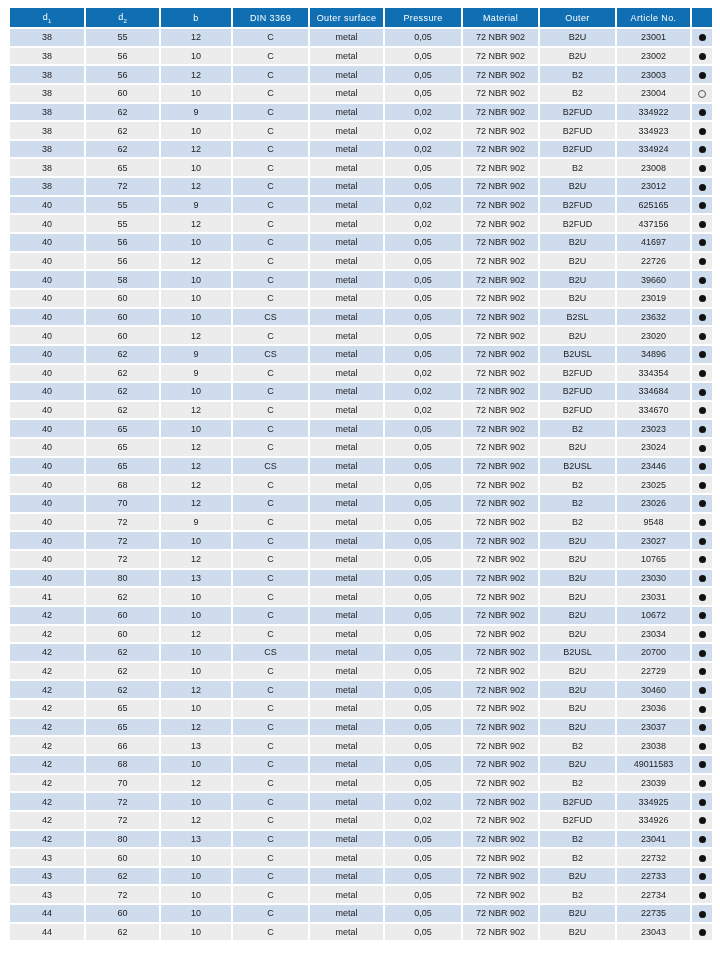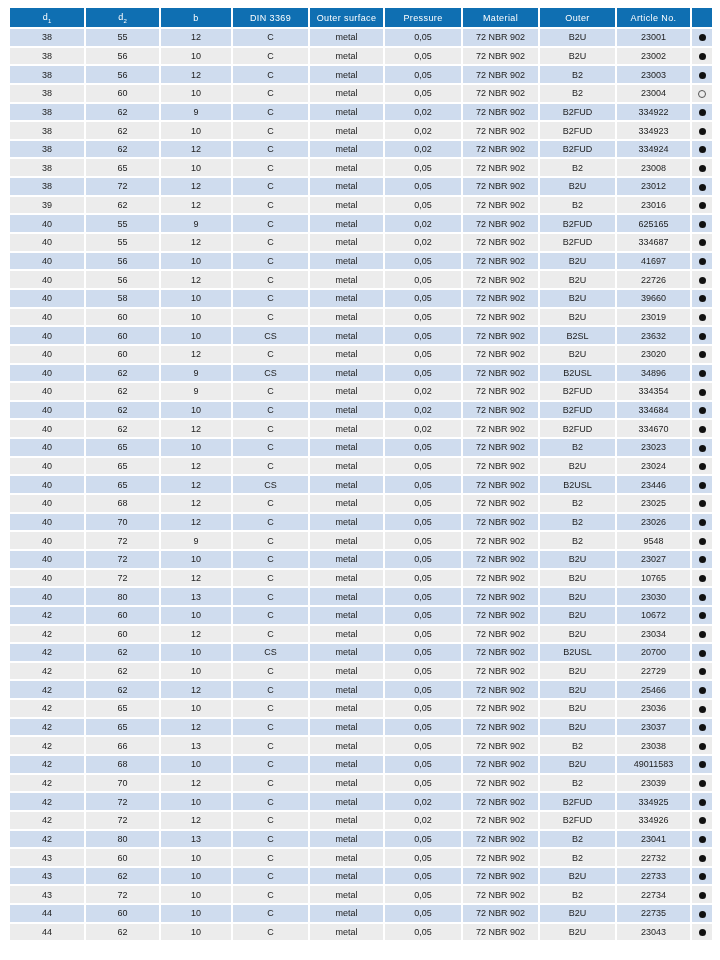--- a/index.html
+++ b/index.html
@@ -183,32 +183,20 @@
     <td>72</td>
     <td>12</td>
     <td>C</td>
     <td>metal</td>
     <td>0,05</td>
     <td>72 NBR 902</td>
     <td>B2U</td>
     <td>23012</td>
     <td class="dot-cell"><span class="dot filled"></span></td>
   </tr>
-        <tr class="alt-gray">
-    <td>39</td>
-    <td>62</td>
-    <td>12</td>
-    <td>C</td>
-    <td>metal</td>
-    <td>0,05</td>
-    <td>72 NBR 902</td>
-    <td>B2</td>
-    <td>23016</td>
-    <td class="dot-cell"><span class="dot filled"></span></td>
-  </tr>
         <tr class="alt-blue">
     <td>40</td>
     <td>55</td>
     <td>9</td>
     <td>C</td>
     <td>metal</td>
     <td>0,02</td>
     <td>72 NBR 902</td>
     <td>B2FUD</td>
     <td>625165</td>
@@ -216,21 +204,21 @@
   </tr>
         <tr class="alt-gray">
     <td>40</td>
     <td>55</td>
     <td>12</td>
     <td>C</td>
     <td>metal</td>
     <td>0,02</td>
     <td>72 NBR 902</td>
     <td>B2FUD</td>
-    <td>334687</td>
+    <td>437156</td>
     <td class="dot-cell"><span class="dot filled"></span></td>
   </tr>
         <tr class="alt-blue">
     <td>40</td>
     <td>56</td>
     <td>10</td>
     <td>C</td>
     <td>metal</td>
     <td>0,05</td>
     <td>72 NBR 902</td>
@@ -447,20 +435,32 @@
     <td>80</td>
     <td>13</td>
     <td>C</td>
     <td>metal</td>
     <td>0,05</td>
     <td>72 NBR 902</td>
     <td>B2U</td>
     <td>23030</td>
     <td class="dot-cell"><span class="dot filled"></span></td>
   </tr>
+        <tr class="alt-gray">
+    <td>41</td>
+    <td>62</td>
+    <td>10</td>
+    <td>C</td>
+    <td>metal</td>
+    <td>0,05</td>
+    <td>72 NBR 902</td>
+    <td>B2U</td>
+    <td>23031</td>
+    <td class="dot-cell"><span class="dot filled"></span></td>
+  </tr>
         <tr class="alt-blue">
     <td>42</td>
     <td>60</td>
     <td>10</td>
     <td>C</td>
     <td>metal</td>
     <td>0,05</td>
     <td>72 NBR 902</td>
     <td>B2U</td>
     <td>10672</td>
@@ -504,21 +504,21 @@
   </tr>
         <tr class="alt-blue">
     <td>42</td>
     <td>62</td>
     <td>12</td>
     <td>C</td>
     <td>metal</td>
     <td>0,05</td>
     <td>72 NBR 902</td>
     <td>B2U</td>
-    <td>25466</td>
+    <td>30460</td>
     <td class="dot-cell"><span class="dot filled"></span></td>
   </tr>
         <tr class="alt-gray">
     <td>42</td>
     <td>65</td>
     <td>10</td>
     <td>C</td>
     <td>metal</td>
     <td>0,05</td>
     <td>72 NBR 902</td>

